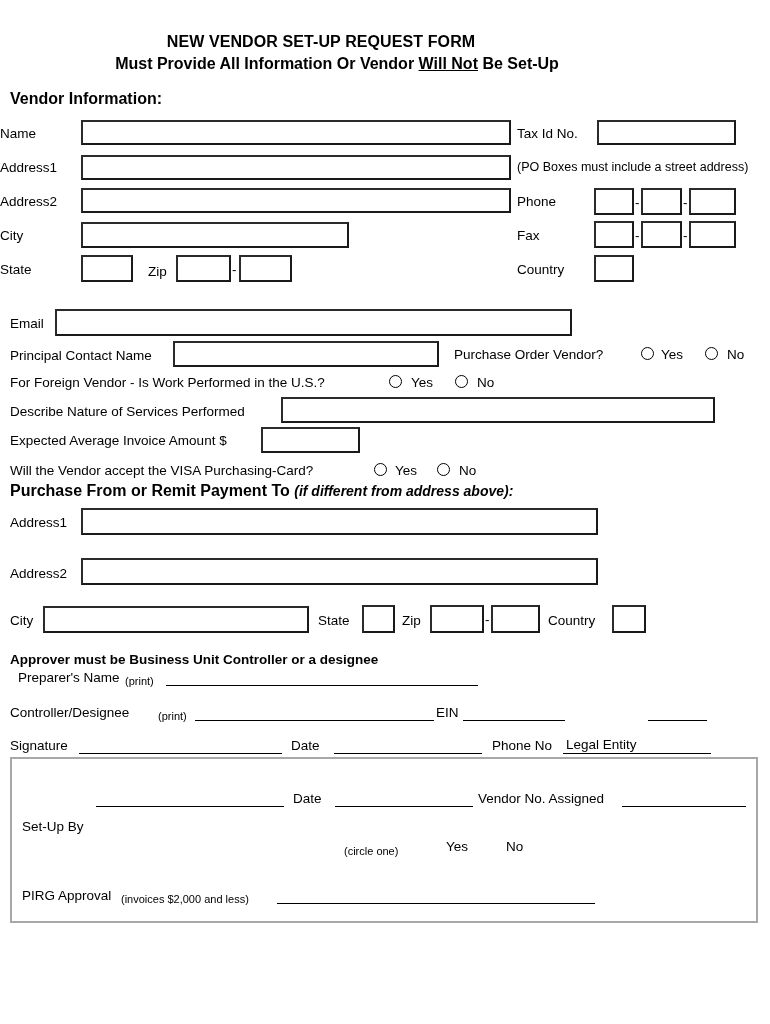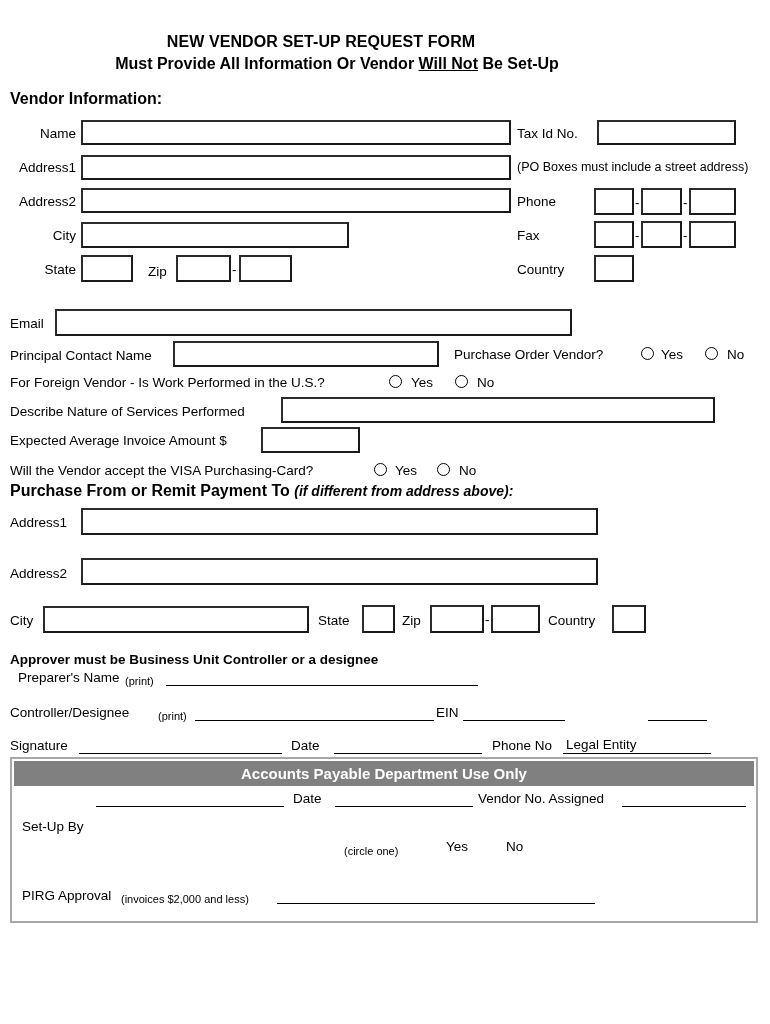--- a/index.html
+++ b/index.html
@@ -29,21 +29,21 @@
     position:absolute;font-size:16px;font-weight:bold;
   }
   .section-head .ital{font-style:italic;font-weight:bold;font-size:14px;}
 
   
   .lbl{
     position:absolute;font-size:13.5px;line-height:14px;white-space:nowrap;
   }
   .lbl.small{font-size:11px;}
   .lbl.bold{font-weight:bold;}
-  .lbl.r{text-align:right;}
+  .lbl.r{}
 
   
   .box{
     position:absolute;
     background:#ffffff;
     border:2px solid #1a1a1a;
     border-top-color:#2b2b2b;
     border-left-color:#2b2b2b;
     box-sizing:border-box;
   }
@@ -179,21 +179,20 @@
   <div class="rule" style="left:648px;top:720px;width:59px;"></div>
 
   <div class="lbl" style="left:10px;top:739px;">Signature</div>
   <div class="rule" style="left:79px;top:753px;width:203px;"></div>
   <div class="lbl" style="left:291px;top:739px;">Date</div>
   <div class="rule" style="left:334px;top:753px;width:148px;"></div>
   <div class="lbl" style="left:492px;top:739px;">Phone No</div>
   <div class="rule" style="left:563px;top:753px;width:148px;"></div>
 
   <div class="ap-box"></div>
-  <div class="ap-head">Accounts Payable Department Use Only</div>
 
   <div class="lbl" style="left:22px;top:820px;">Set-Up By</div>
   <div class="rule" style="left:96px;top:806px;width:188px;"></div>
   <div class="lbl" style="left:293px;top:792px;">Date</div>
   <div class="rule" style="left:335px;top:806px;width:138px;"></div>
   <div class="lbl" style="left:478px;top:792px;">Vendor No. Assigned</div>
   <div class="rule" style="left:622px;top:806px;width:124px;"></div>
 
   <div class="lbl small" style="left:344px;top:844px;">(circle one)</div>
   <div class="lbl" style="left:446px;top:840px;">Yes</div>

